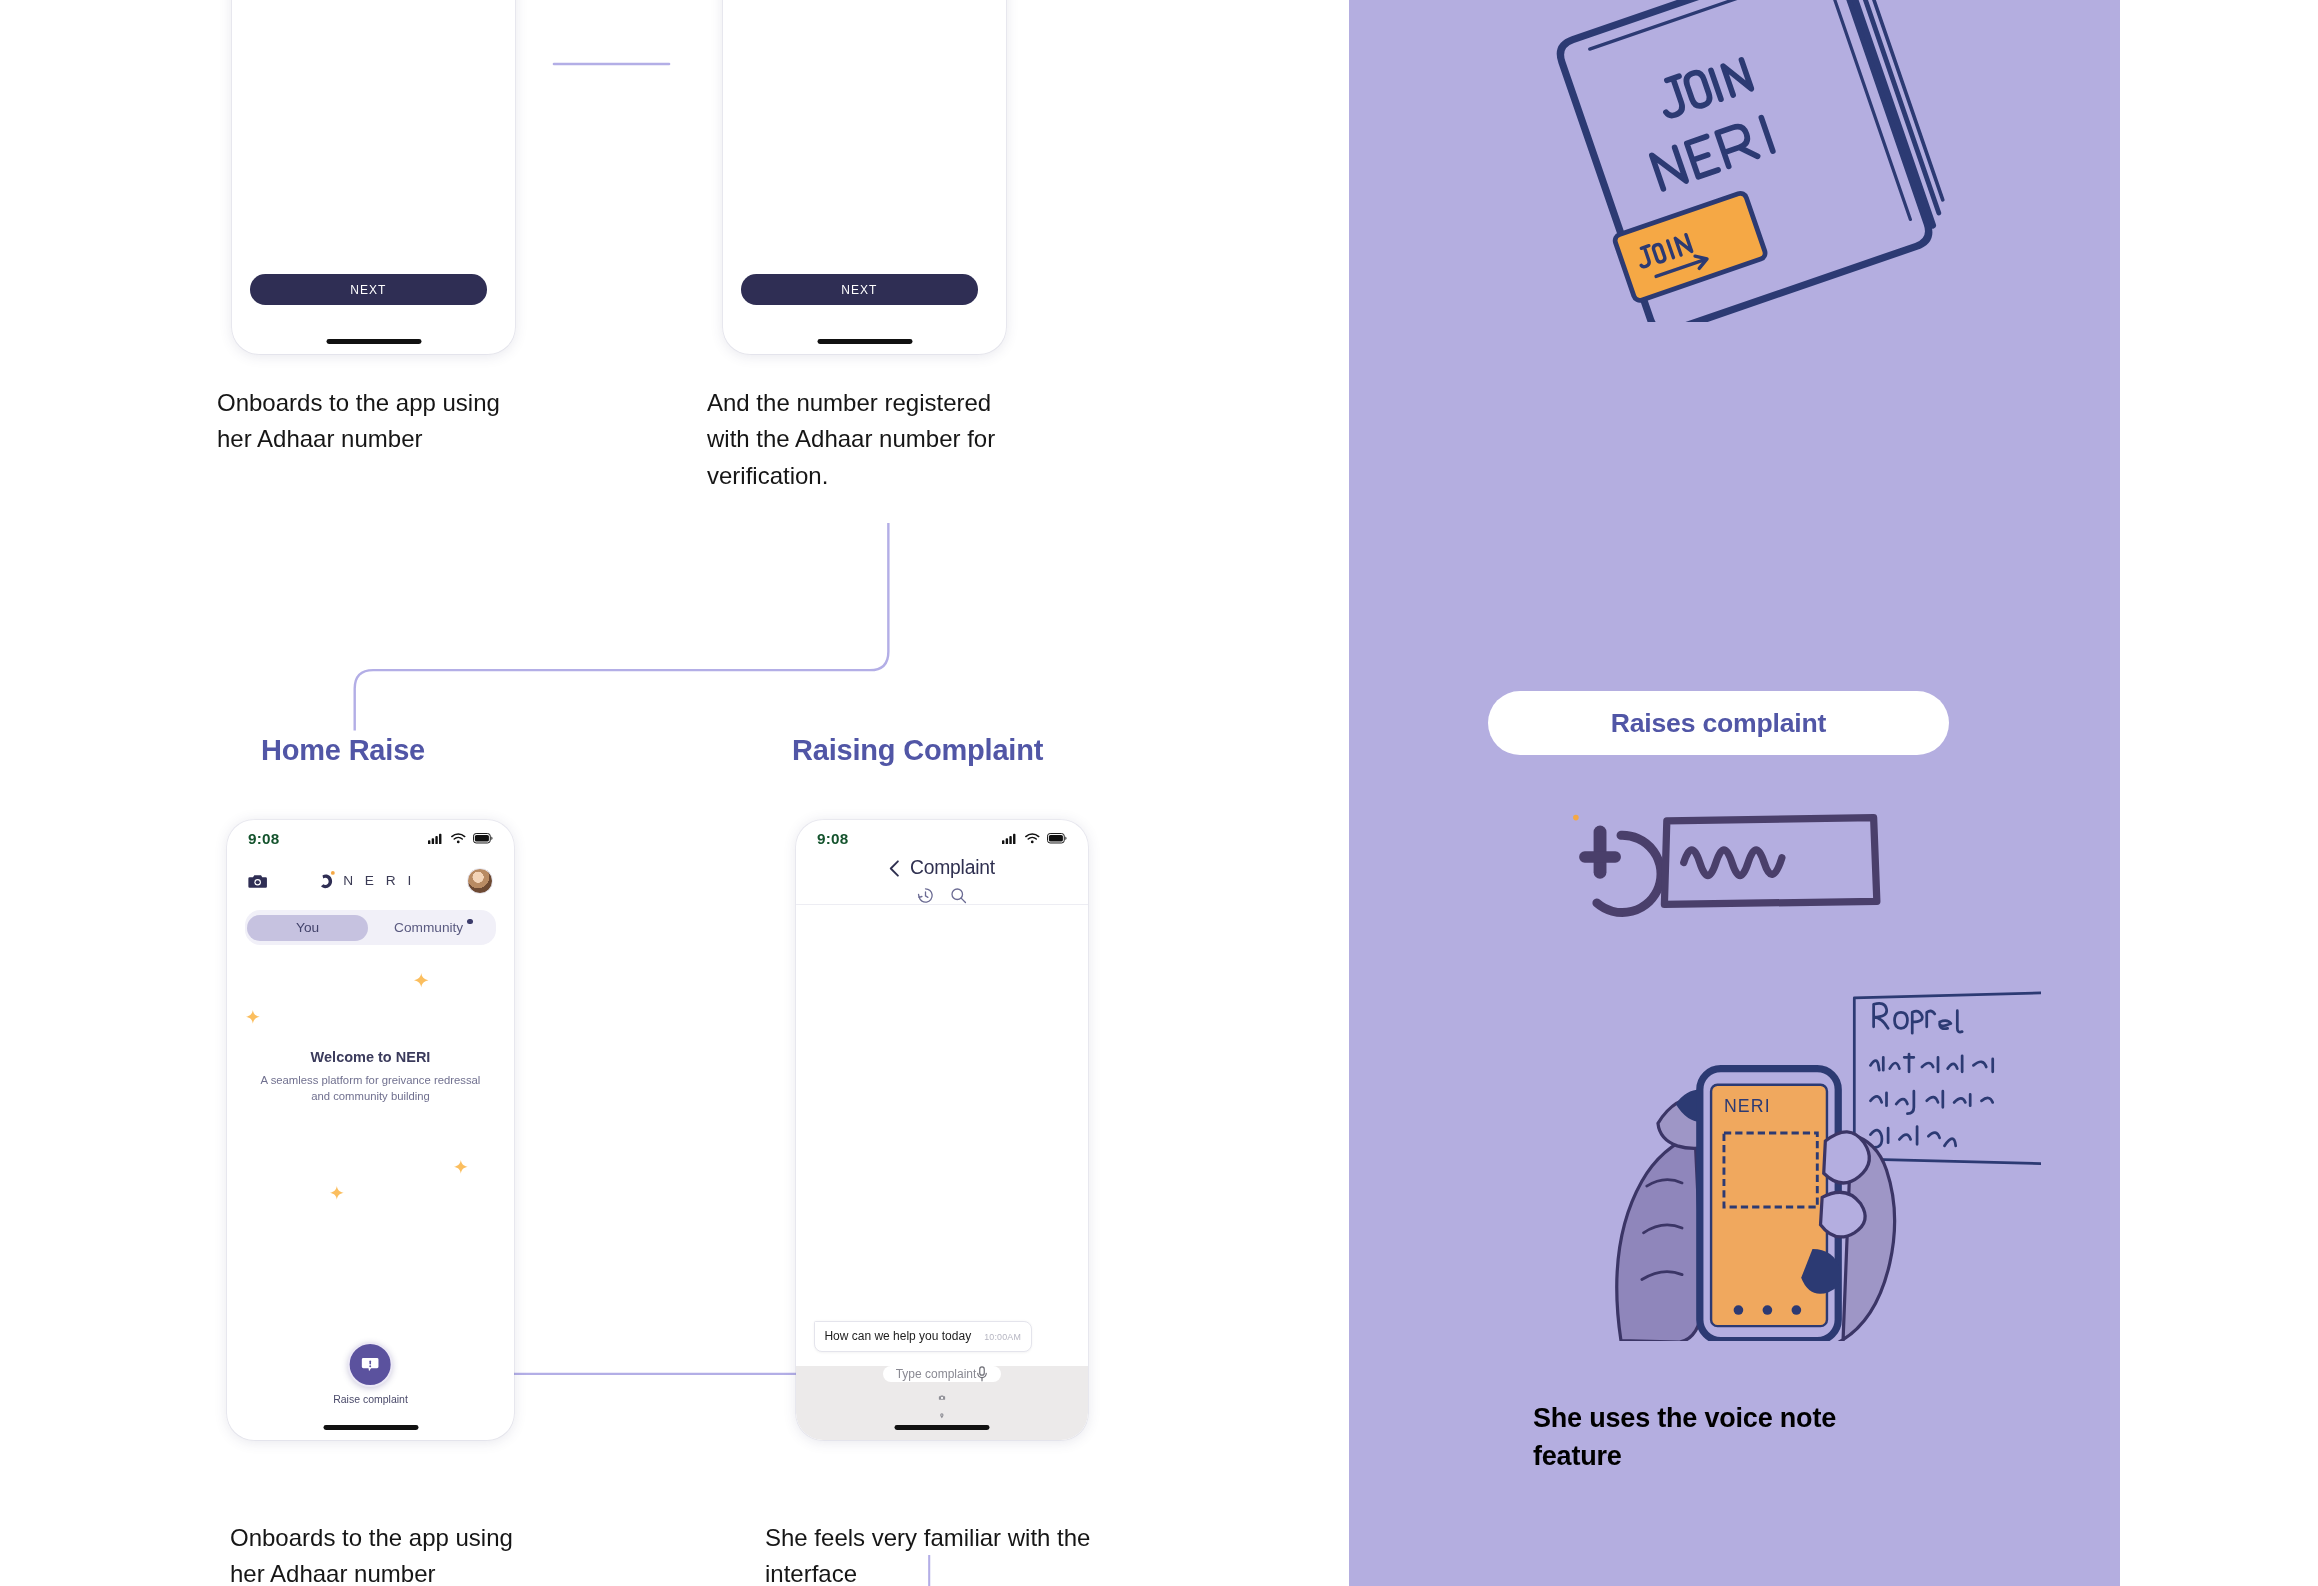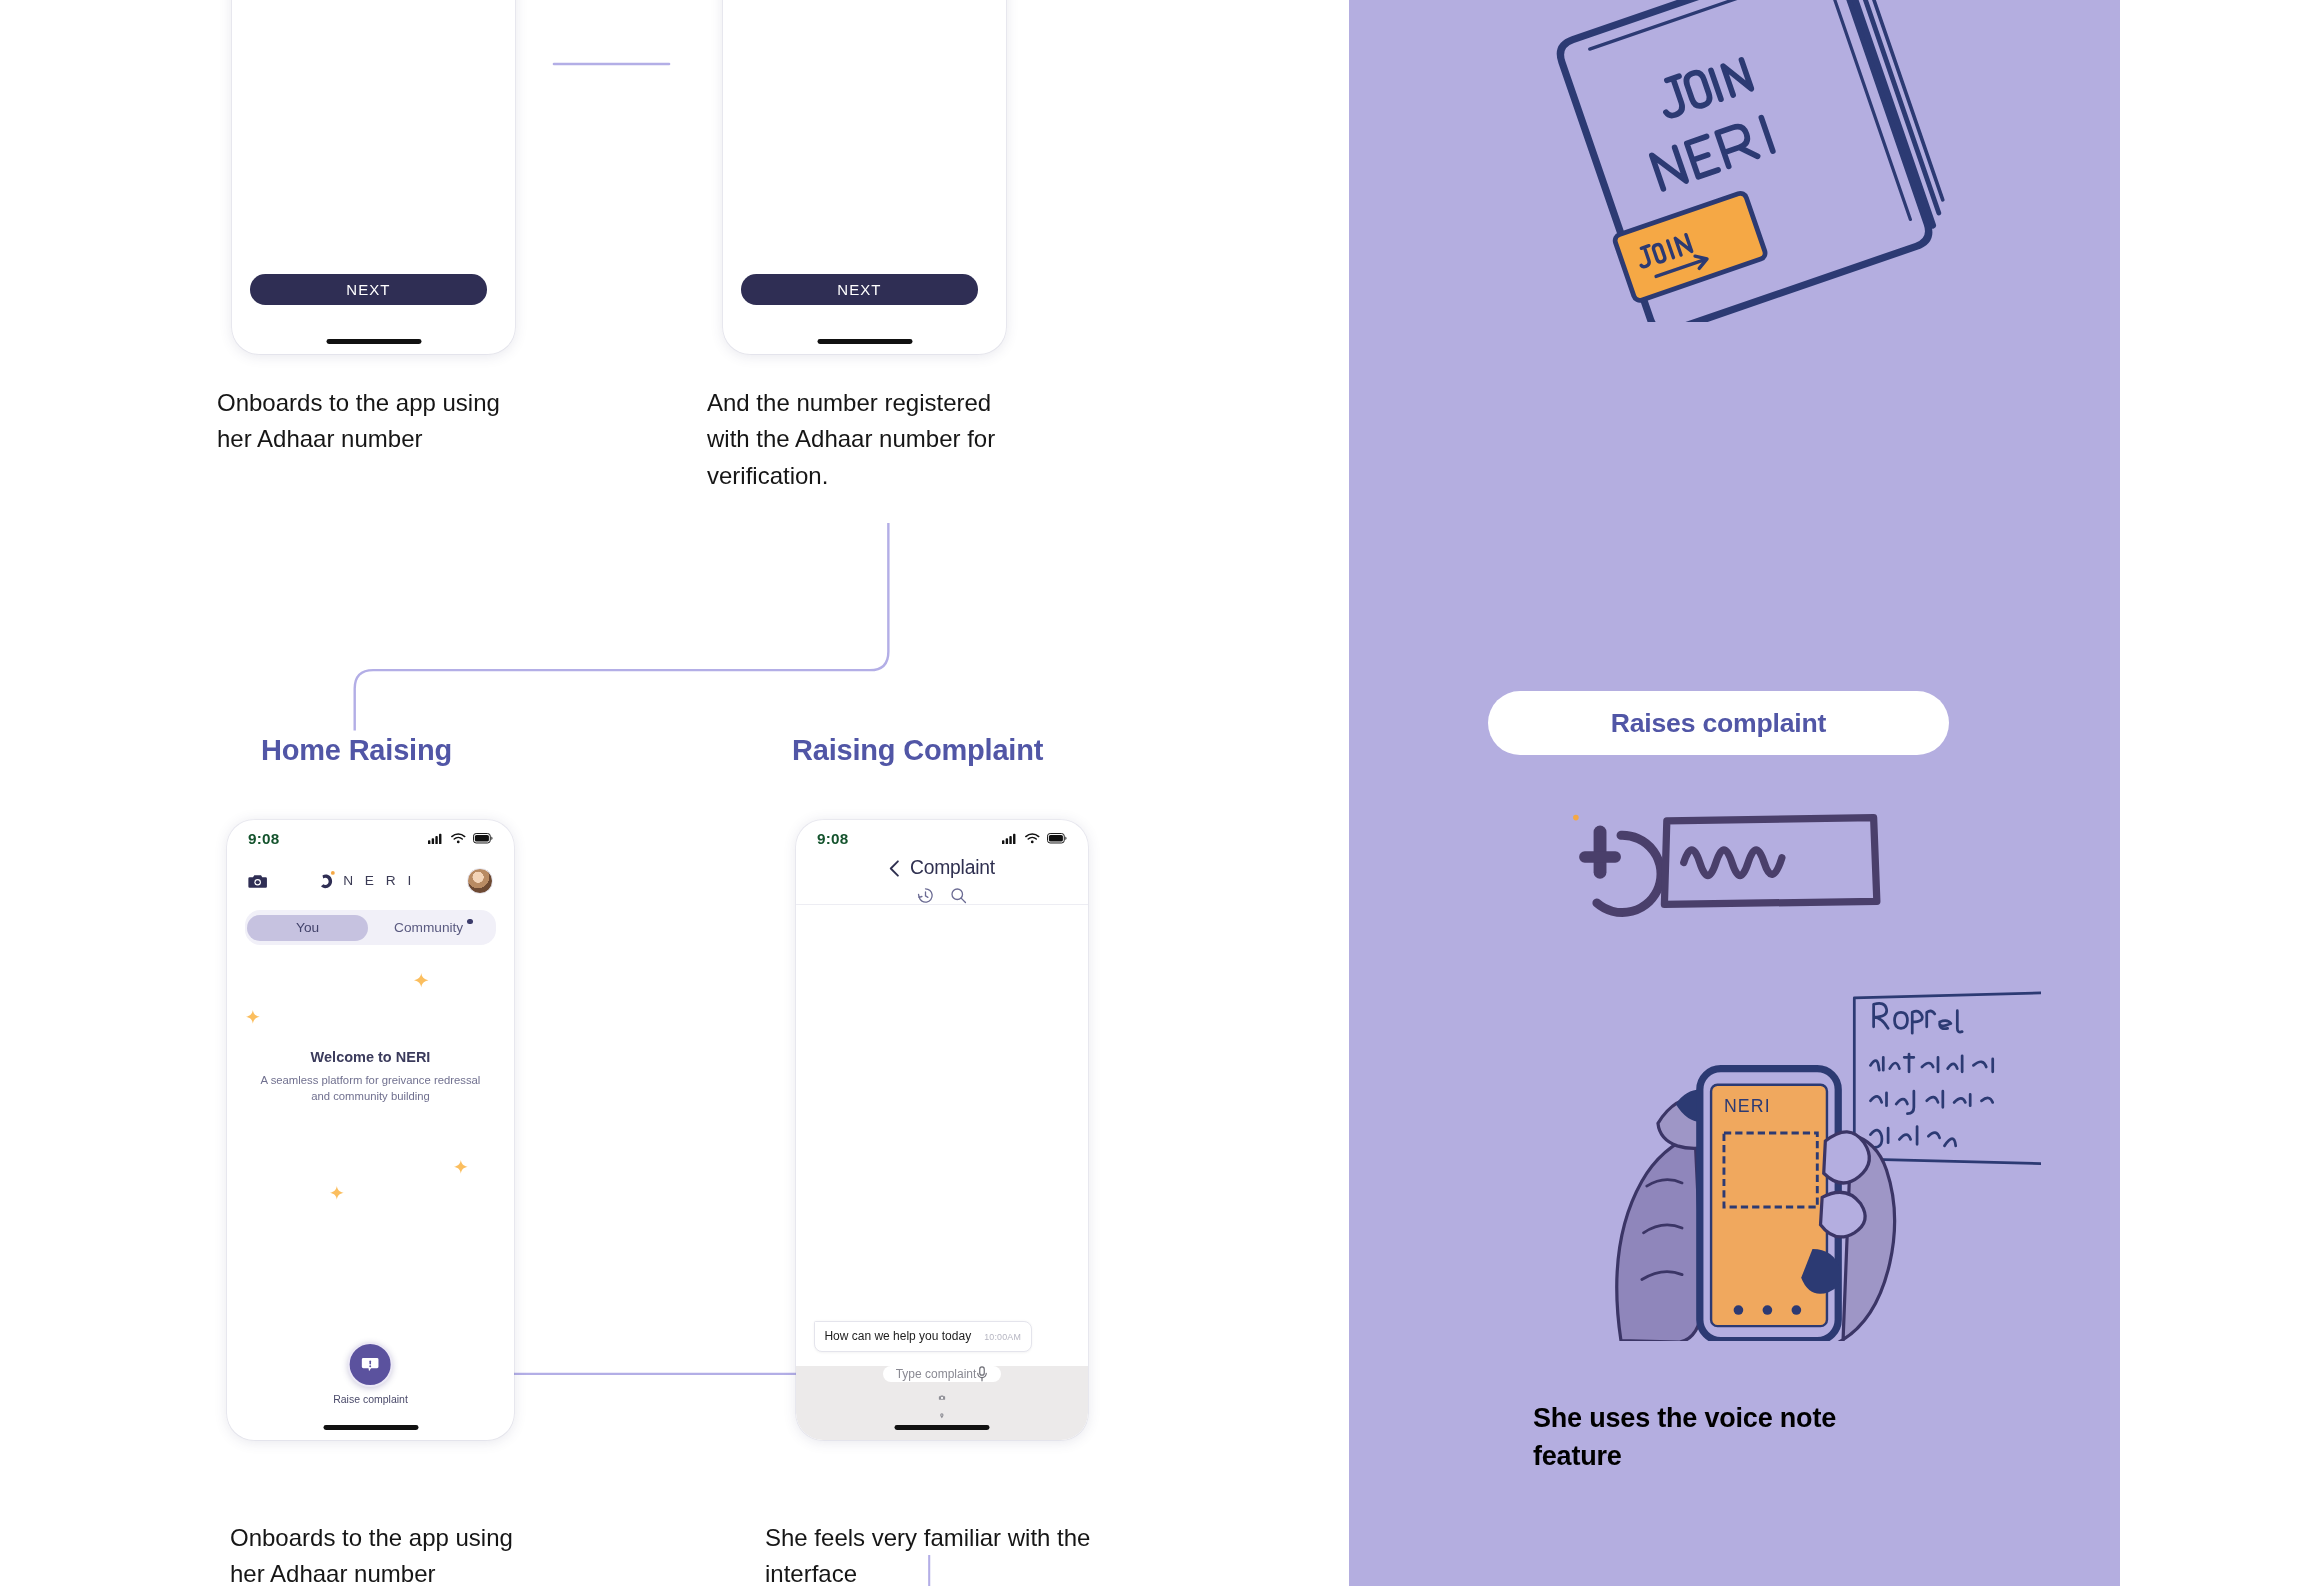--- a/index.html
+++ b/index.html
@@ -43,21 +43,21 @@
   .home-indicator {
     position: absolute; bottom: 10.5px; left: 50%; transform: translateX(-50%);
     width: 95px; height: 4.8px; border-radius: 2.4px; background: #111;
   }
 
   .next-btn {
     position: absolute; left: 17.7px; right: 28px;
     height: 31px; border-radius: 15.3px;
     background: #2f2e54; color: #fff;
     display: flex; align-items: center; justify-content: center;
-    font-size: 15px; letter-spacing: 1px; font-weight: 500;
+    font-size: 12px; letter-spacing: 1px; font-weight: 500;
   }
 
   
   .caption {
     position: absolute;
     font-size: 24px; line-height: 1.52; color: #161616;
     font-weight: 400;
   }
 
   
@@ -195,21 +195,21 @@
   </div>
 
   <div class="caption" style="left:217px; top:385px; width:314px;">Onboards to the app using her Adhaar number</div>
 
   <div class="caption" style="left:707px; top:385px; width:322px;">And the number registered with the Adhaar number for verification.</div>
 
   <svg class="conn" style="left:346px; top:515px;" width="580" height="217" viewBox="0 0 720 270">
     <path d="M 674 10 L 674 170 Q 674 193 651 193 L 33 193 Q 10 193 10 216 L 10 268" fill="none" stroke="#b3aee6" stroke-width="3" stroke-linejoin="round"></path>
   </svg>
 
-  <div class="sect-head" style="left:261px; top:734px;">Home Raising</div>
+  <div class="sect-head" style="left:261px; top:734px;">Home Raise</div>
 
   <div class="sect-head" style="left:792px; top:734px;">Raising Complaint</div>
 
   <svg class="conn" style="left:435px; top:1369px;" width="403" height="9.7" viewBox="0 0 500 12">
     <line x1="2" y1="6" x2="498" y2="6" stroke="#b3aee6" stroke-width="3" stroke-linecap="round"></line>
   </svg>
 
   <div class="phone" style="left:227px; top:820px; width:287px; height:620px;">
     <div class="phone-clip">
 

